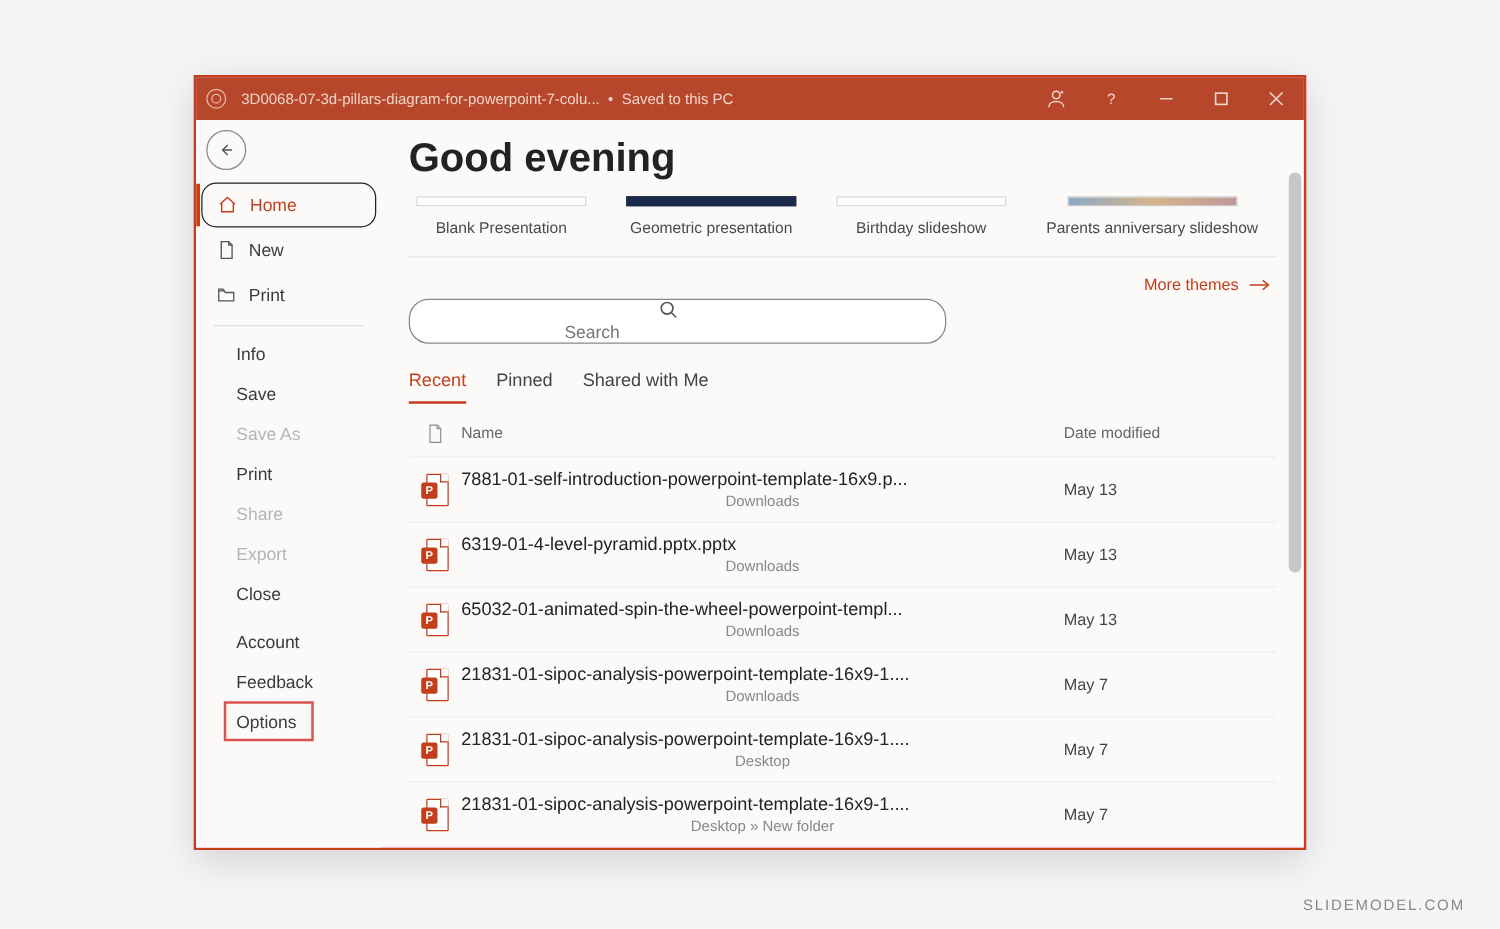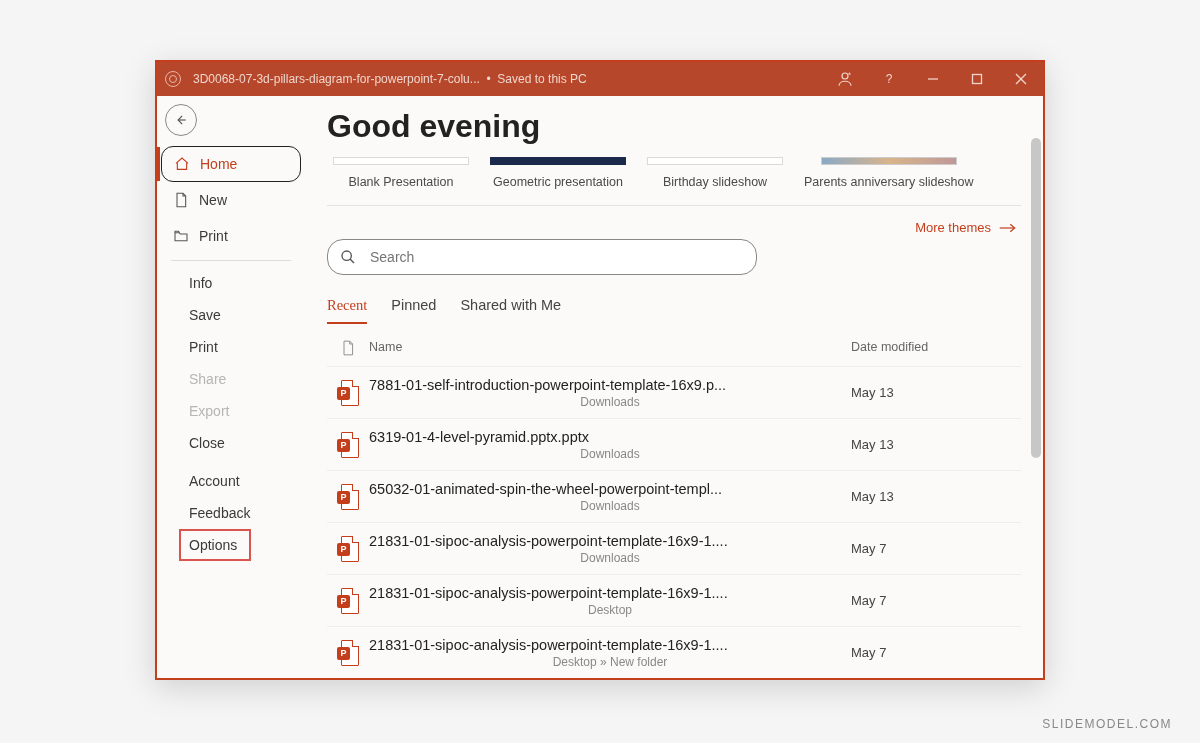--- a/index.html
+++ b/index.html
@@ -26,34 +26,34 @@
   .nav-item svg { width:16px; height:16px; margin-right:10px; flex-shrink:0; }
   .nav-item.active { color:#c43e1c; border:1px solid #222; margin:0 4px; padding-left:12px; }
   .nav-item.active::before { content:""; position:absolute; left:-5px; top:0; bottom:0; width:3px; background:#c43e1c; }
   .nav-sep { height:1px; background:#ddd; margin:6px 14px; }
   .nav-sub { padding-left:32px; font-size:14px; color:#3a3a3a; height:32px; display:flex; align-items:center; cursor:pointer; }
   .nav-sub.disabled { color:#b5b5b5; cursor:default; }
   .nav-sub.highlighted { border:2px solid #d9534f; margin:0 6px 0 22px; padding-left:8px; width: 72px; }
   .nav-bottom { margin-top: 6px; }
   .main { flex:1; padding: 12px 22px 0 22px; overflow:hidden; position:relative; }
   .greeting { font-size:32px; font-weight:700; color:#222; margin-bottom:10px; }
-  .templates { display:flex; gap: 21px; border-bottom:1px solid #e3e3e3; padding: 2px 0 16px 6px; }
+  .templates { display:flex; gap: 32px; border-bottom:1px solid #e3e3e3; padding: 2px 0 16px 6px; }
   .tmpl { text-align:center; font-size:12.5px; color:#4a4a4a; }
   .tmpl .thumb { width:136px; height:8px; margin:0 auto 10px auto; background:#fff; border:1px solid #d9d9d9; }
   .tmpl .thumb.dark { background:#1b2a4a; border-color:#1b2a4a; }
   .tmpl .thumb.plain { background:#fff; }
   .tmpl .thumb.img { background: linear-gradient(90deg,#8aa9c6 0%,#d8b48a 50%,#c09898 100%); border:1px solid #ccc; }
   .more-themes { text-align:center; color:#c43e1c; font-size:13px; margin:14px 4px 4px 0; cursor:pointer; display:flex; justify-content:flex-end; align-items:center; gap:8px; }
   .more-themes svg { width:18px; height:12px; }
-  .search-box { width:430px; height:36px; border:1px solid #888; border-radius:16px; display:flex; align-items:center; padding:0 12px; margin-top:4px; background:#fff; }
+  .search-box { width:430px; height:36px; border:1px solid #888; border-radius:16px; display:flex; align-items:center; padding:0 12px; margin-top:4px; background:#fff;flex-direction:column; }
   .search-box svg { width:16px; height:16px; margin-right:14px; }
   .search-box input { border:none; outline:none; font-size:14px; flex:1; background:transparent; }
   .tabs { display:flex; gap:24px; margin-top:22px; font-size:14.5px; }
   .tab { color:#444; cursor:pointer; padding-bottom:8px; }
-  .tab.active { color:#c43e1c; border-bottom:2px solid #c43e1c; font-weight:500;font-family:Liberation Serif, serif; }
+  .tab.active { color:#c43e1c; border-bottom:2px solid #c43e1c; font-weight:500; }
   .list-header { display:flex; color:#666; font-size:12.5px; margin-top:16px; padding:0 0 10px 0; }
   .list-header .icon-col { width:42px; display:flex; justify-content:center; }
   .list-header .icon-col svg { width:14px; height:16px; }
   .list-header .name-col { flex:1; }
   .list-header .date-col { width:170px; }
   .file-row { display:flex; align-items:center; height:52px; border-top:1px solid #eee; cursor:pointer; }
   .file-row .icon-col { width:42px; display:flex; justify-content:center; }
   .file-row .name-col { flex:1; overflow:hidden; }
   .file-row .fname { font-size:14.5px; color:#222; white-space:nowrap; overflow:hidden; text-overflow:ellipsis; max-width:420px; }
   .file-row .floc { font-size:12px; color:#888; margin-top:2px;text-align:center; }
@@ -135,20 +135,21 @@
             <path d="M3 7h6l2 2h10v10H3z"></path>
             <path d="M3 7V5h5l2 2"></path>
           </svg>
         <span>Print</span>
       </div>
 
       <div class="nav-sep"></div>
 
       <div class="nav-sub">Info</div>
       <div class="nav-sub">Save</div>
+      <div class="nav-sub disabled">Save As</div>
       <div class="nav-sub">Print</div>
       <div class="nav-sub disabled">Share</div>
       <div class="nav-sub disabled">Export</div>
       <div class="nav-sub">Close</div>
 
       <div class="nav-bottom">
         <div class="nav-sub">Account</div>
         <div class="nav-sub">Feedback</div>
         <div class="nav-sub highlighted">Options</div>
       </div>

